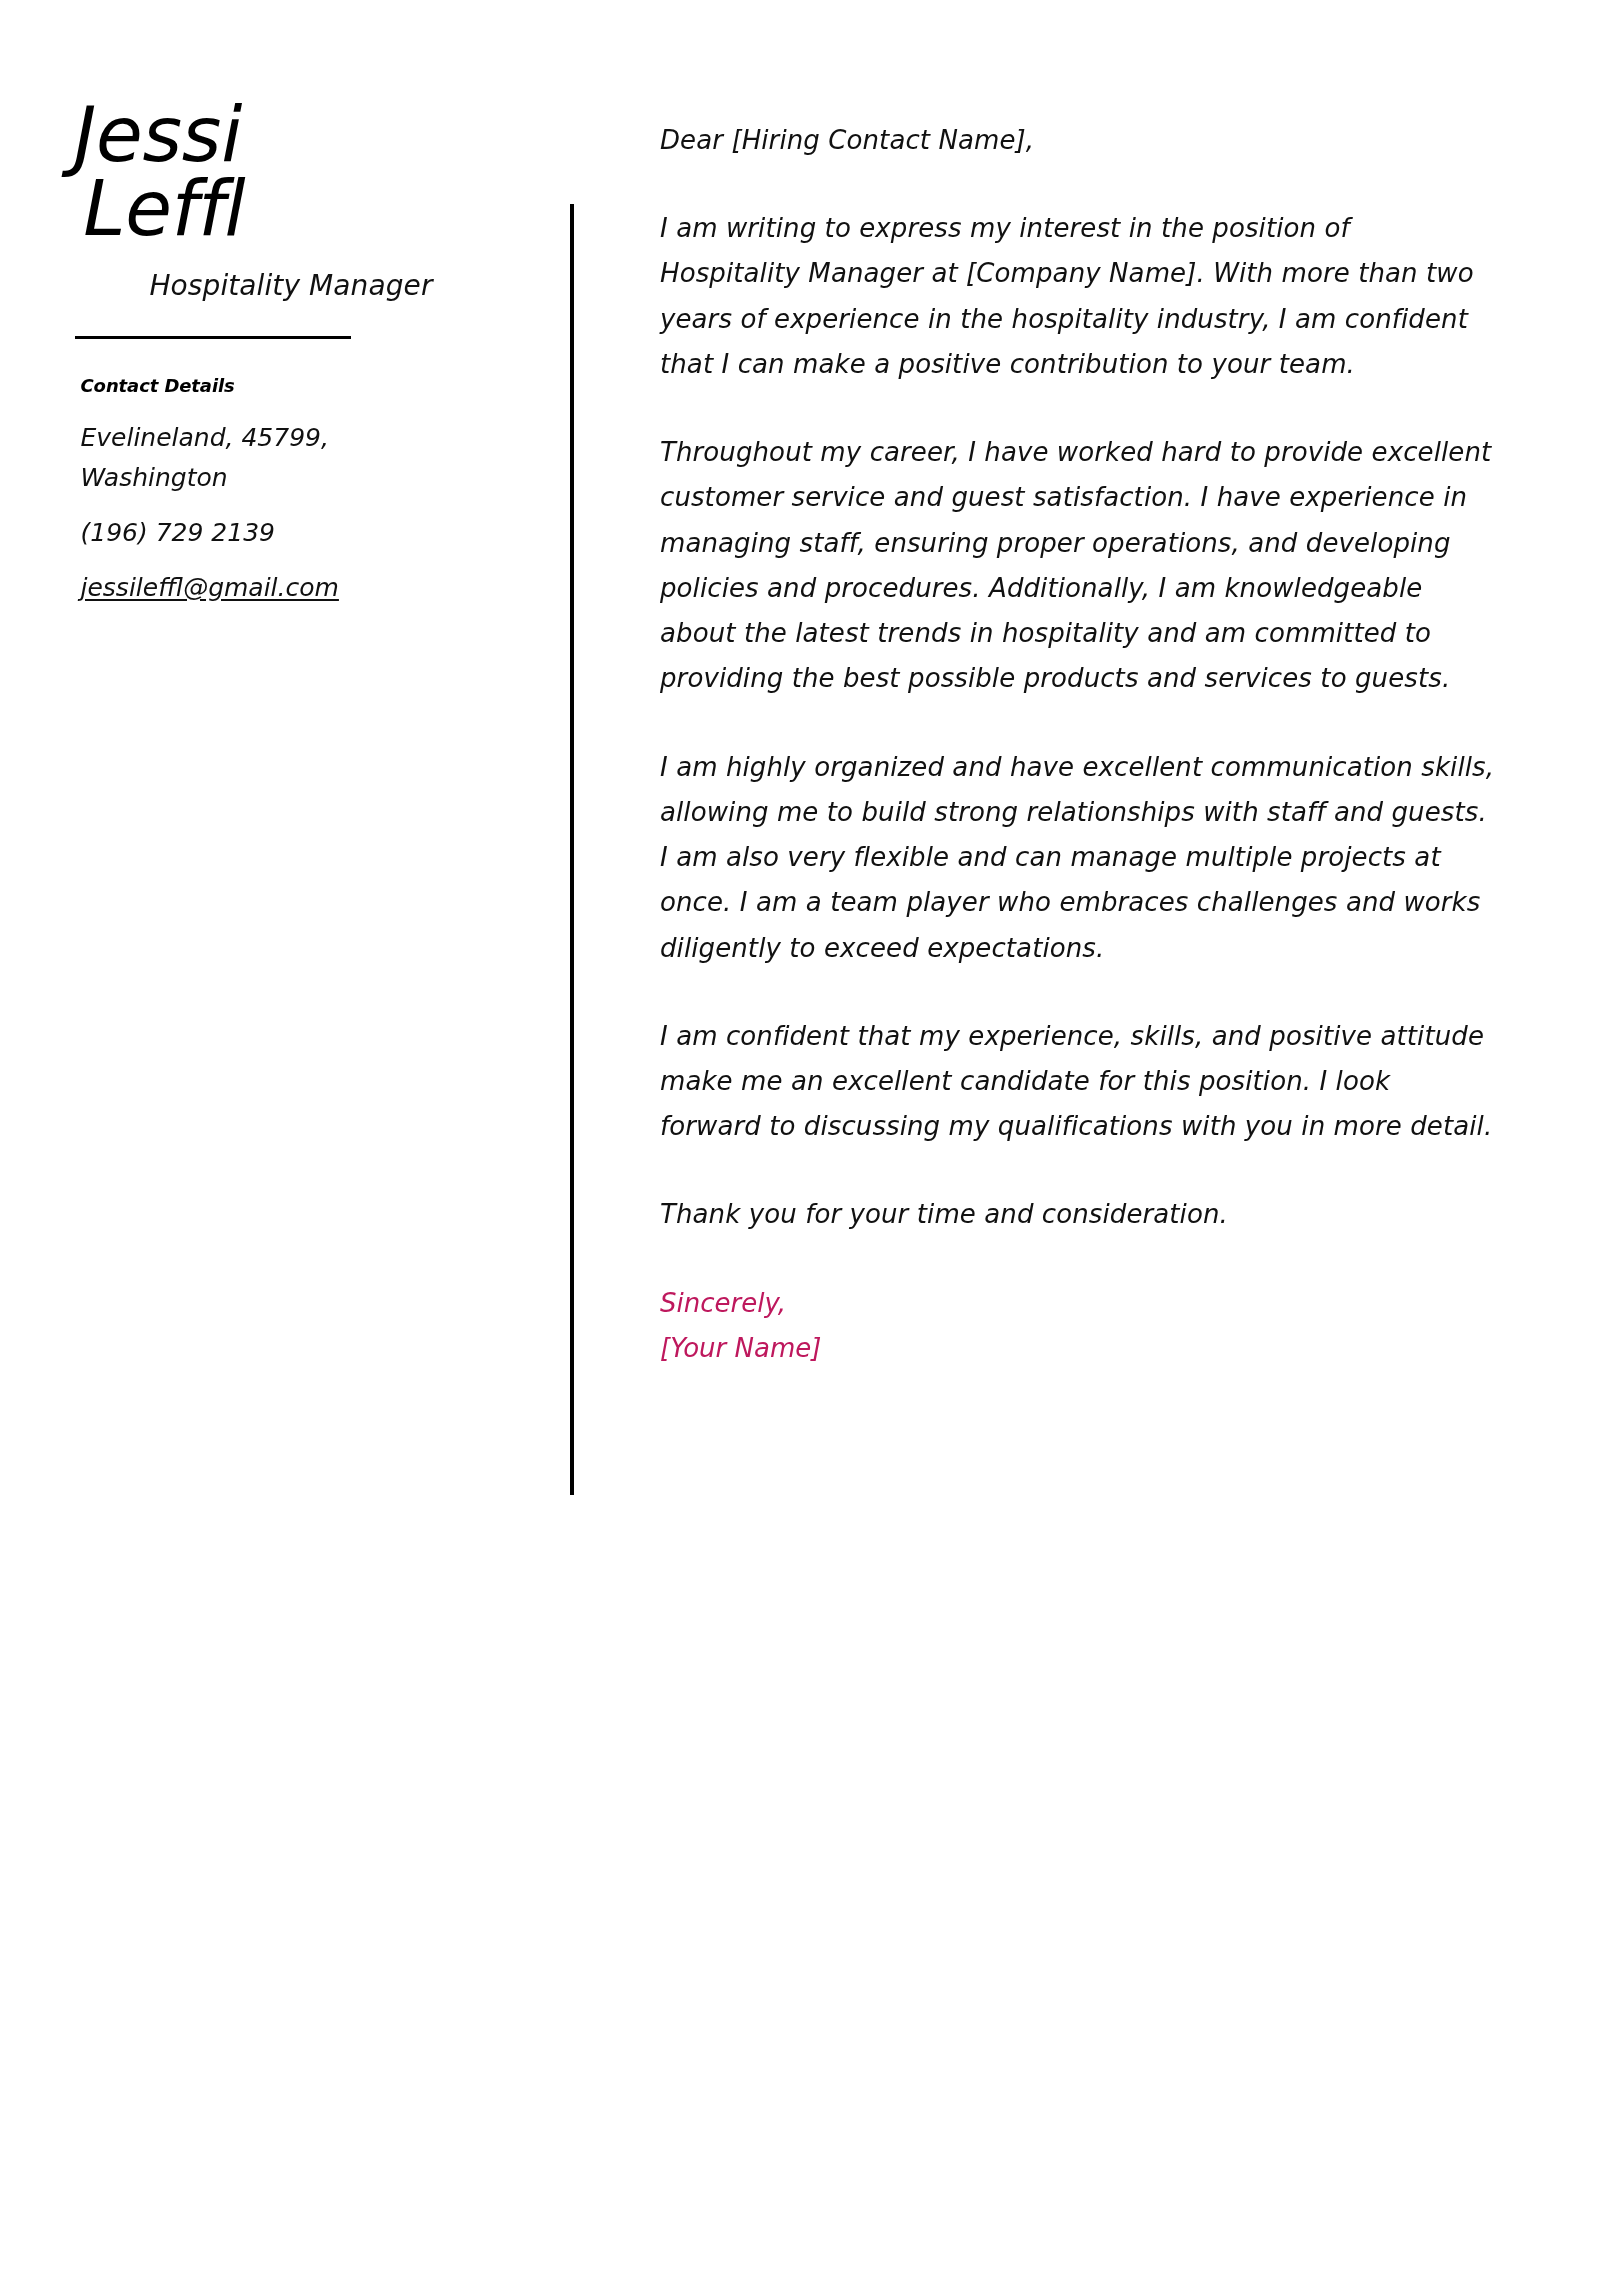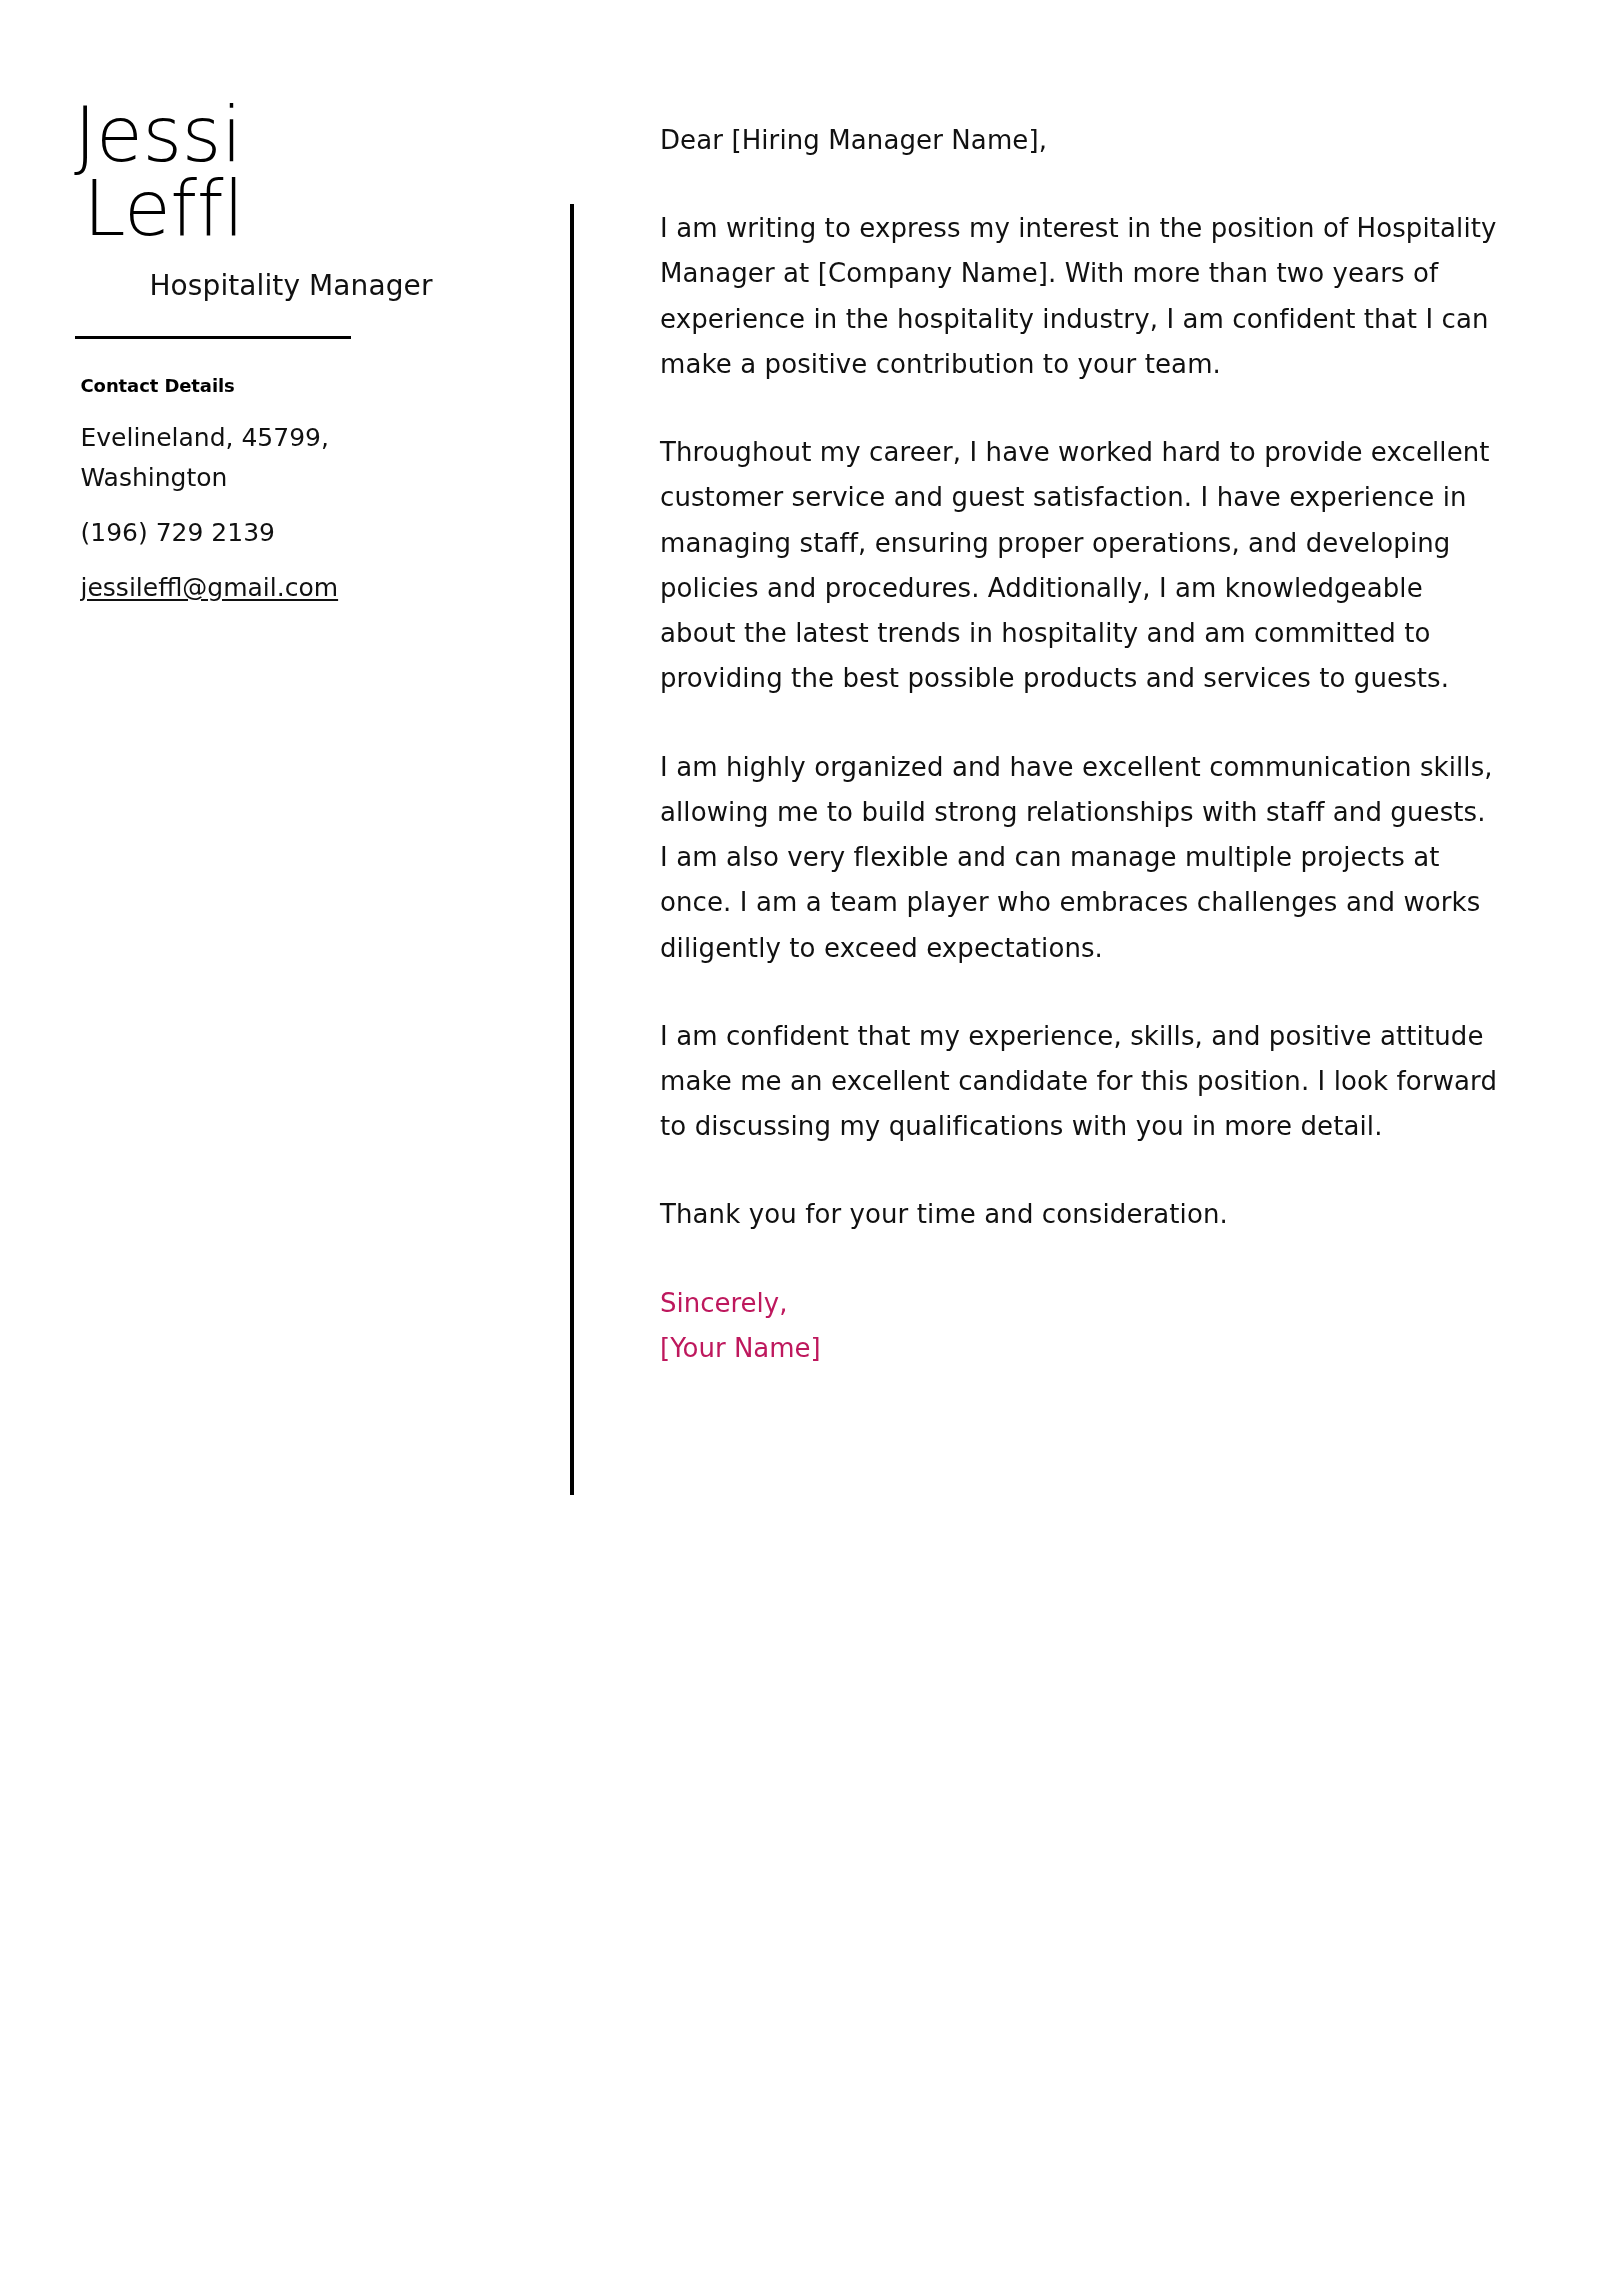--- a/index.html
+++ b/index.html
@@ -14,20 +14,21 @@
     color: #000000;
     -webkit-font-smoothing: antialiased;
   }
 
   .page {
     position: relative;
     width: 1623px;
     height: 2295px;
     background: #ffffff;
     overflow: hidden;
+    font-style: italic;
   }
 
   
   .sidebar {
     position: absolute;
     left: 74px;
     top: 98px;
     width: 419px;
   }
 
@@ -157,21 +158,21 @@
         <span class="contact-email">jessileffl@gmail.com</span>
       </div>
     </div>
 
   </div>
 
   <div class="divider"></div>
 
   <div class="letter">
 
-    <p>Dear [Hiring Manager Name],</p>
+    <p>Dear [Hiring Contact Name],</p>
 
     <p>I am writing to express my interest in the position of Hospitality Manager at [Company Name]. With more than two years of experience in the hospitality industry, I am confident that I can make a positive contribution to your team.</p>
 
     <p>Throughout my career, I have worked hard to provide excellent customer service and guest satisfaction. I have experience in managing staff, ensuring proper operations, and developing policies and procedures. Additionally, I am knowledgeable about the latest trends in hospitality and am committed to providing the best possible products and services to guests.</p>
 
     <p>I am highly organized and have excellent communication skills, allowing me to build strong relationships with staff and guests. I am also very flexible and can manage multiple projects at once. I am a team player who embraces challenges and works diligently to exceed expectations.</p>
 
     <p>I am confident that my experience, skills, and positive attitude make me an excellent candidate for this position. I look forward to discussing my qualifications with you in more detail.</p>
 
     <p>Thank you for your time and consideration.</p>

